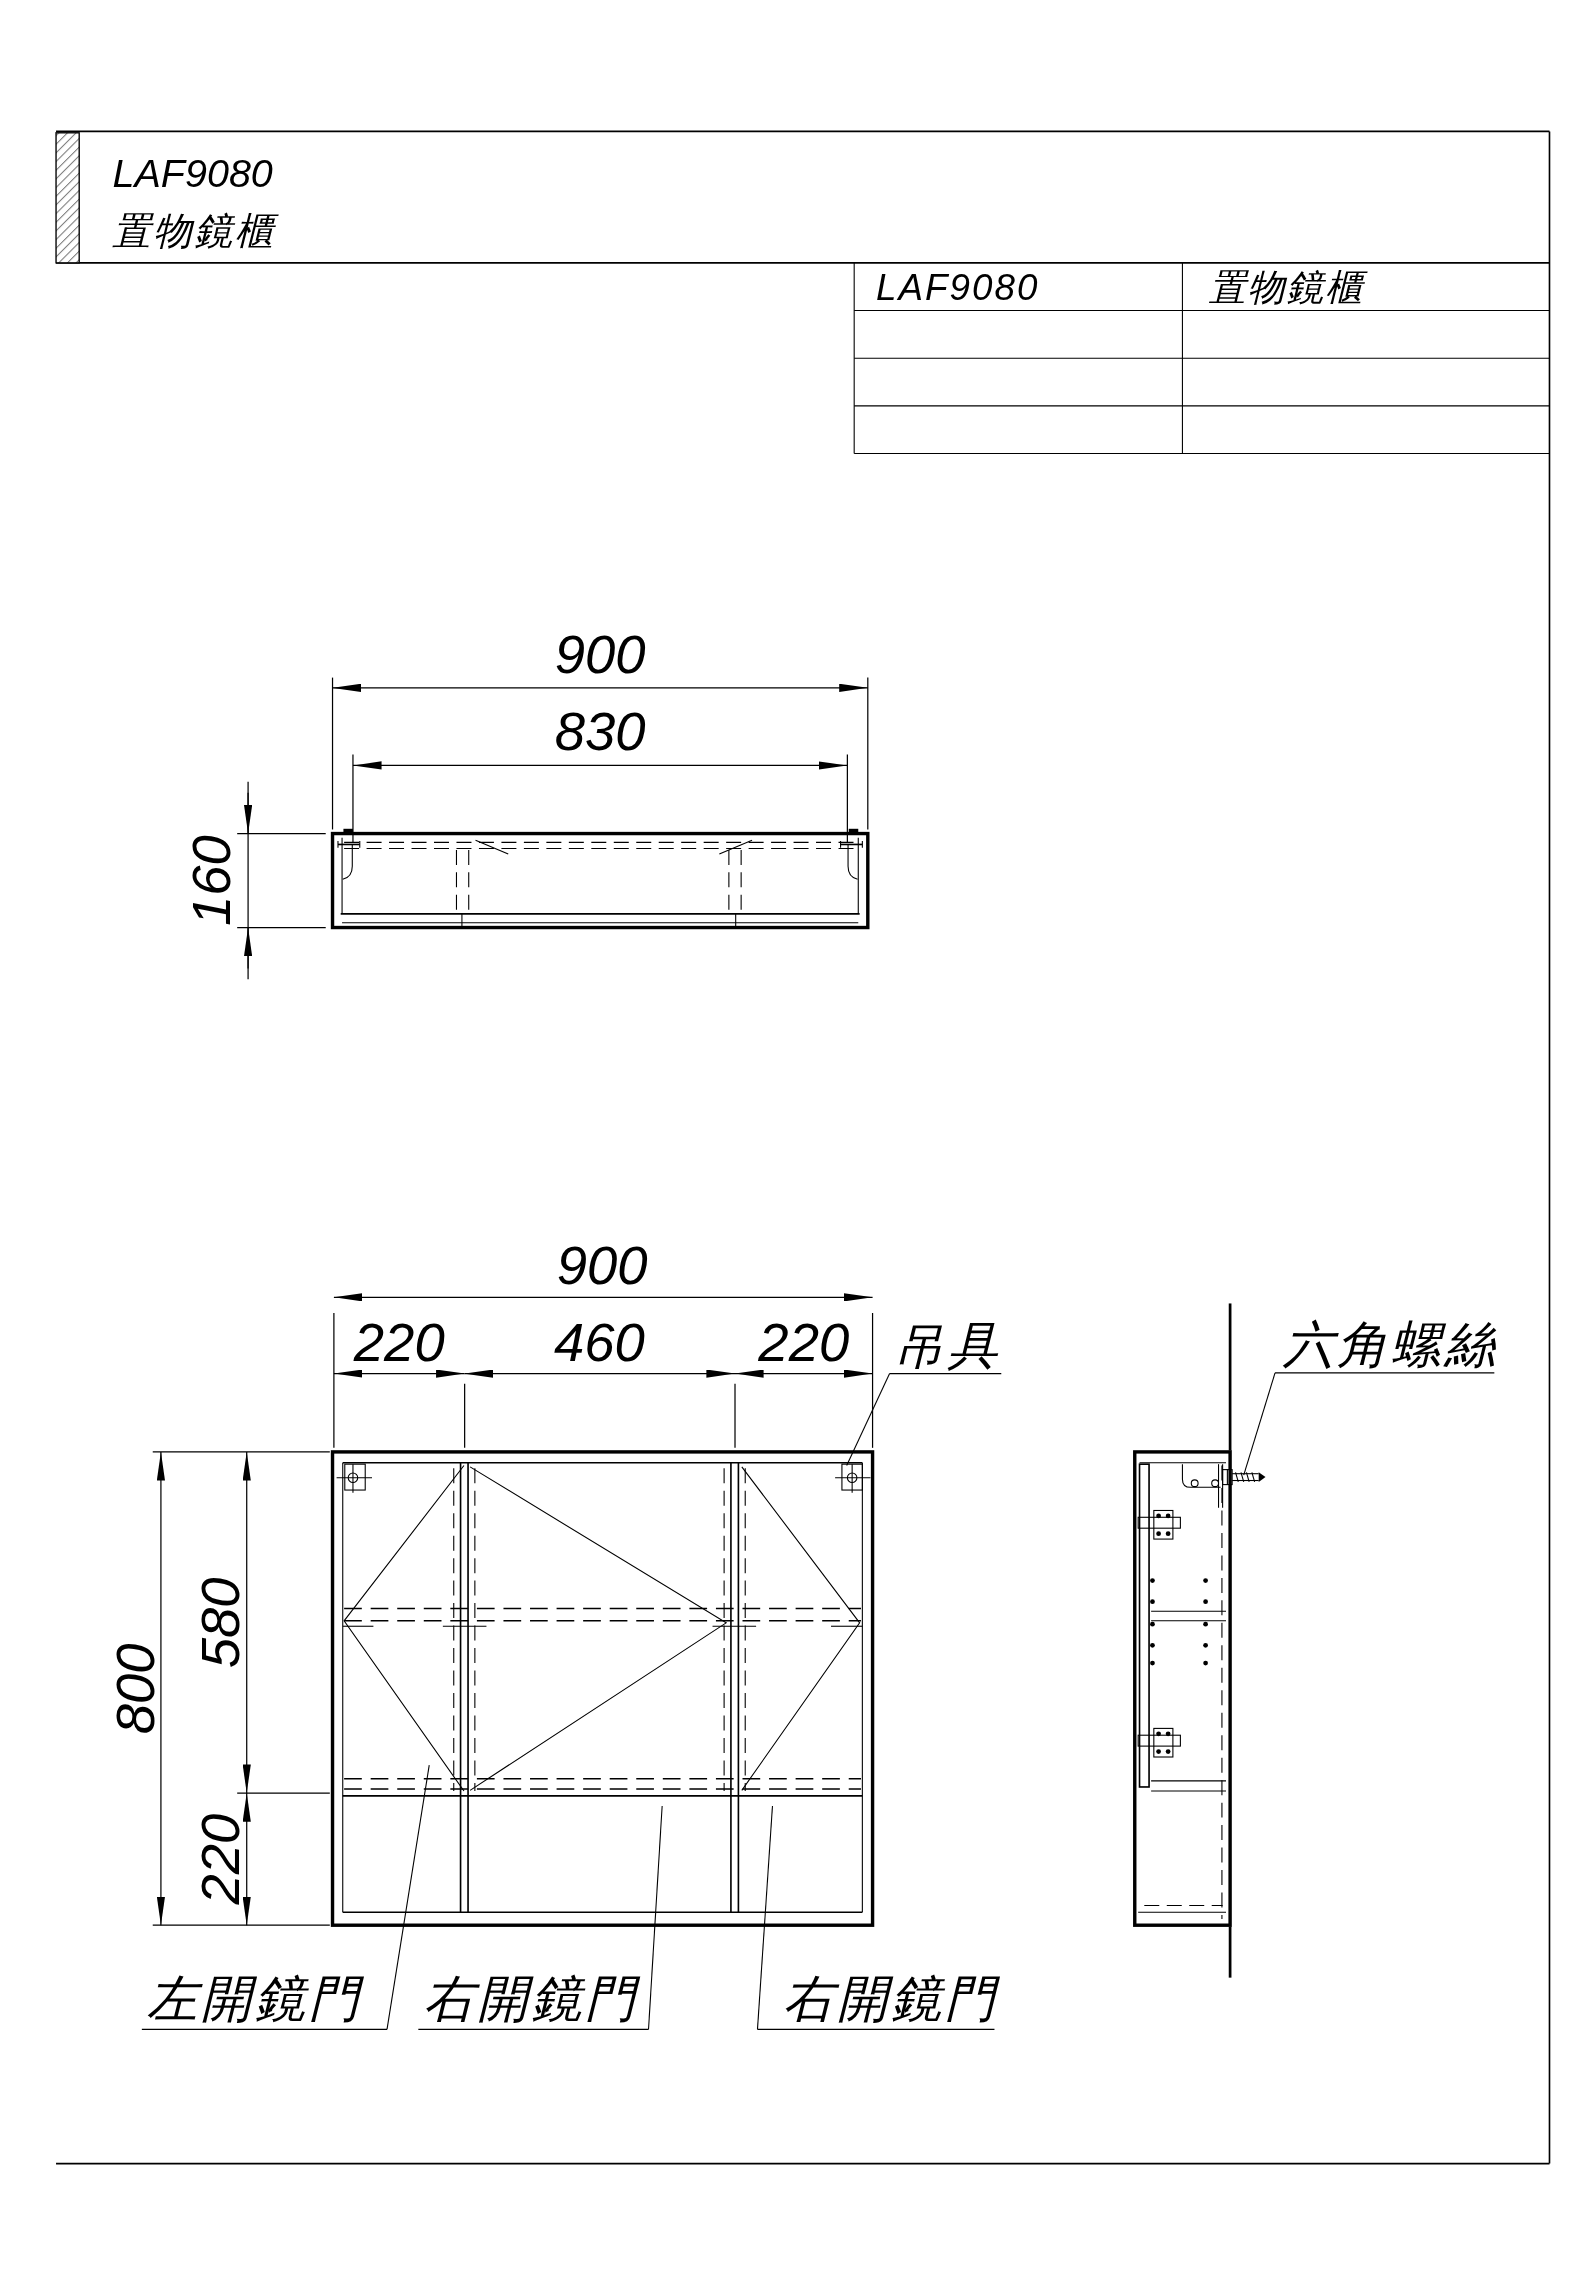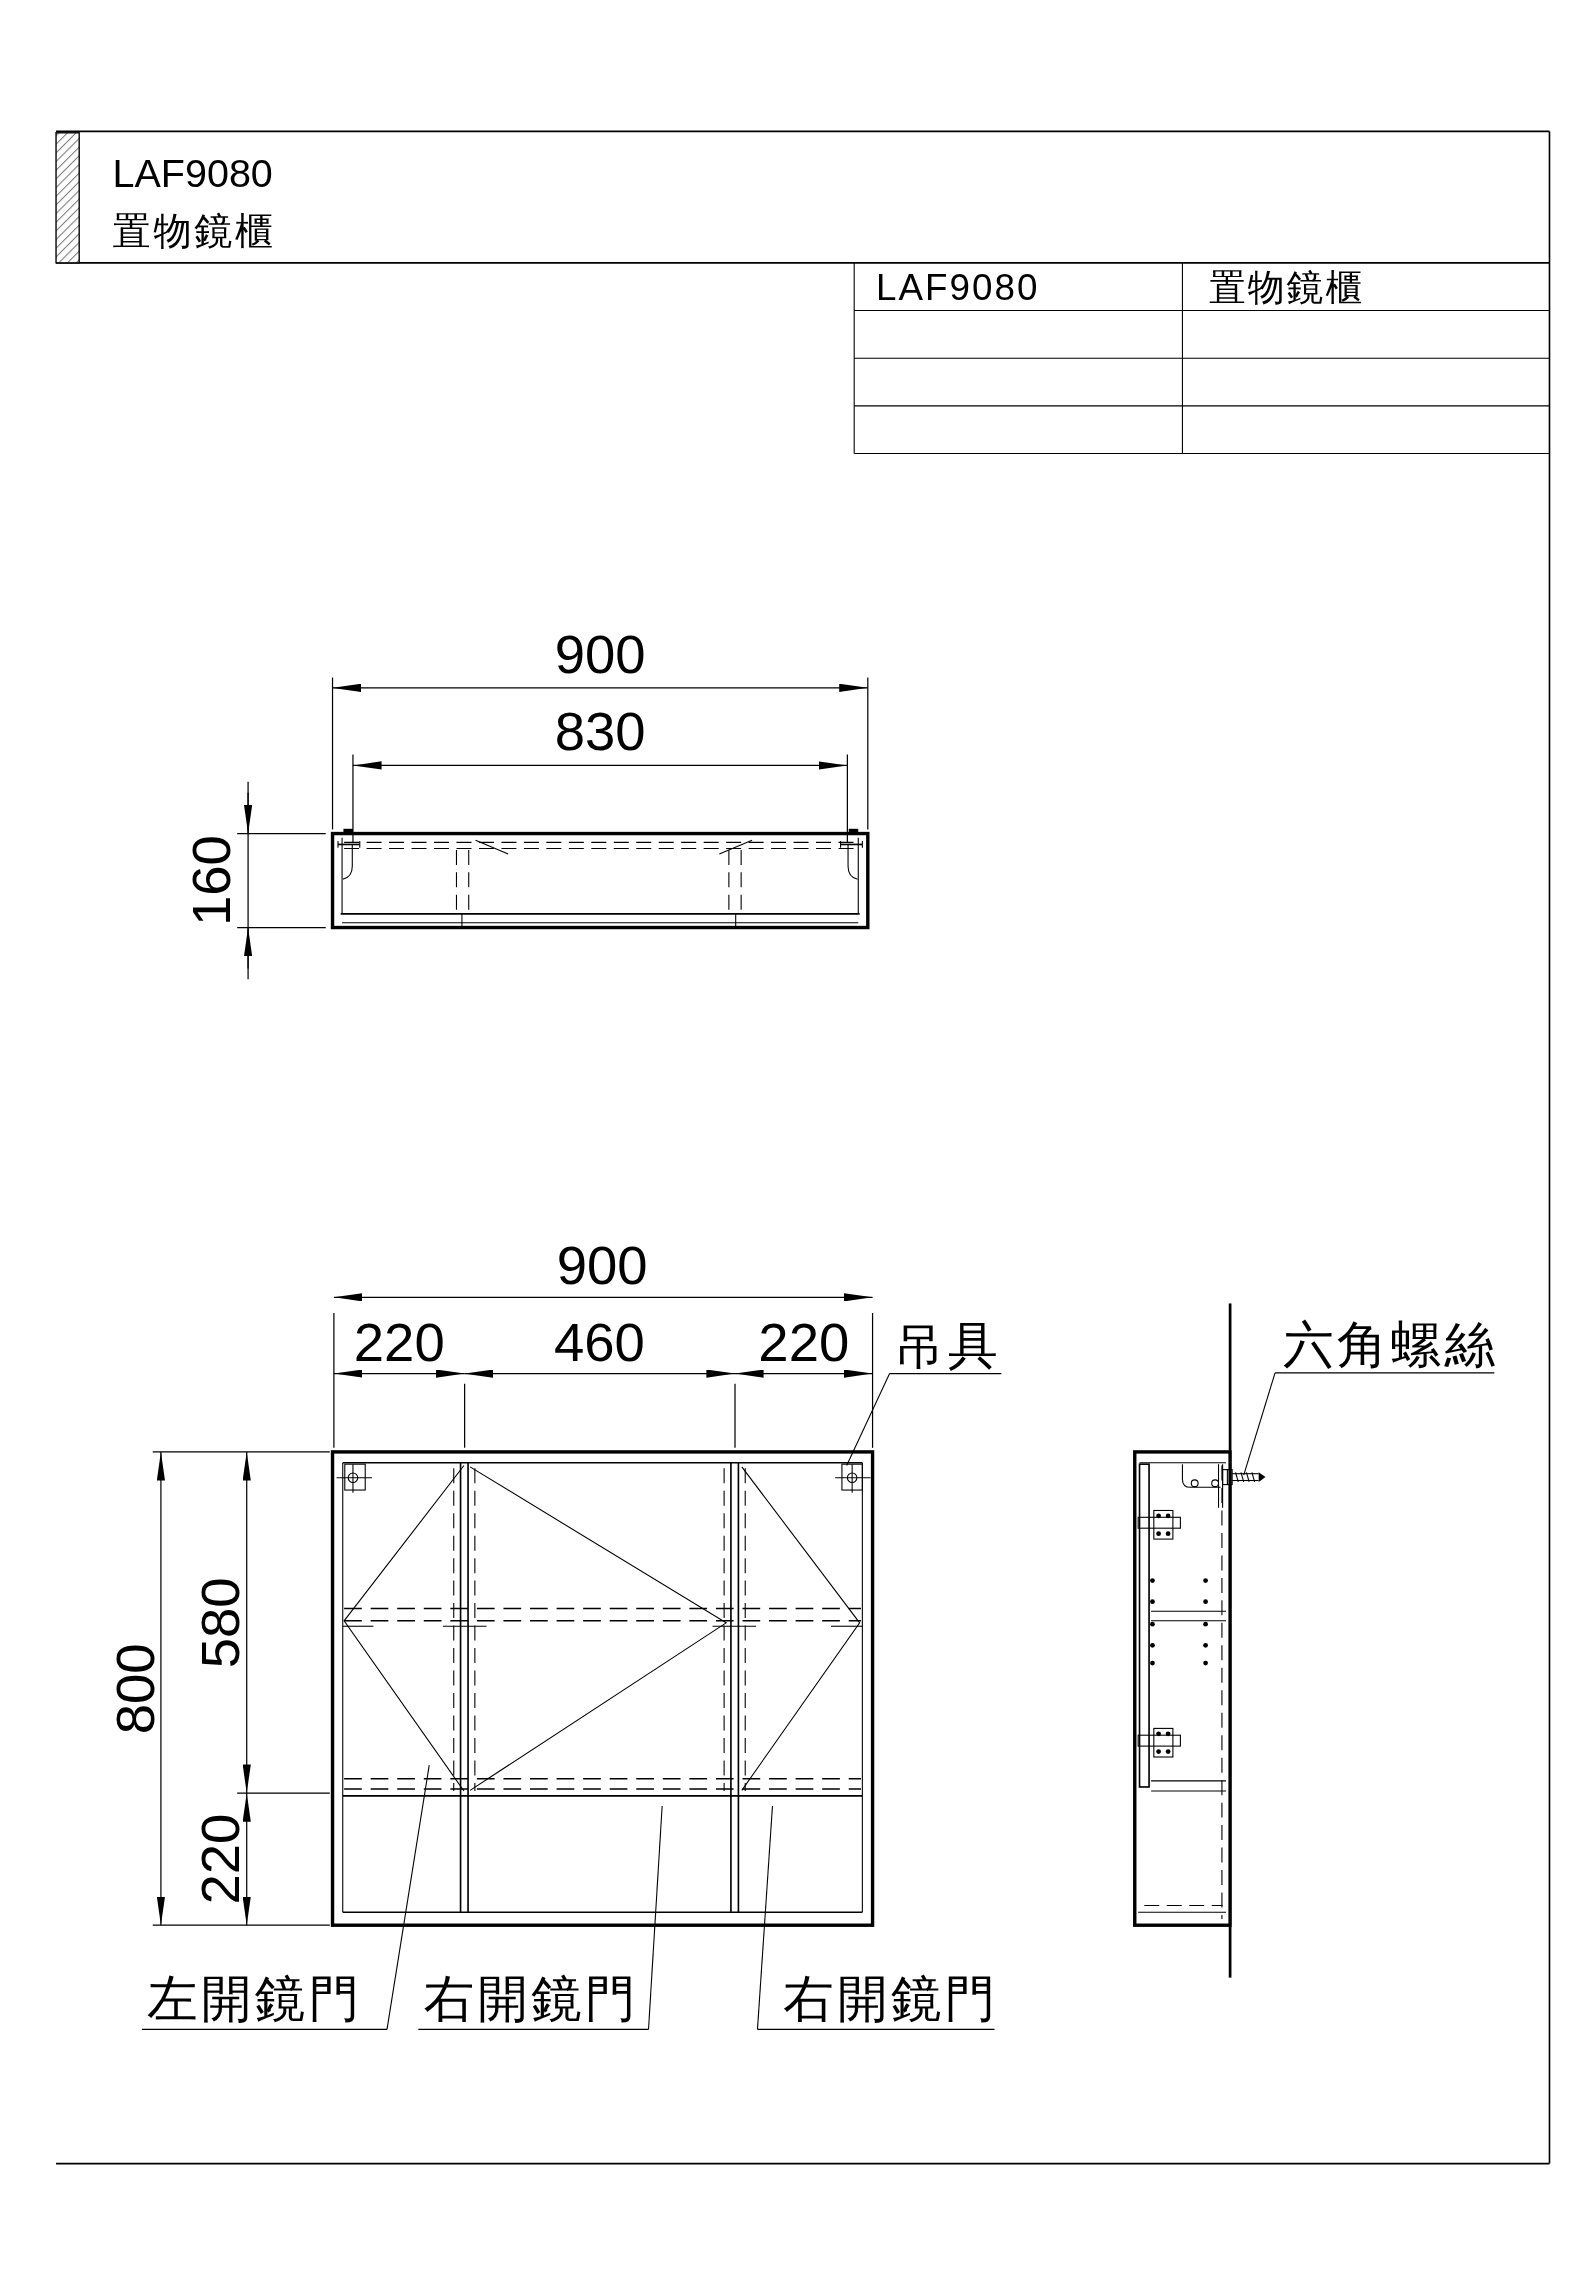--- a/index.html
+++ b/index.html
@@ -6,20 +6,21 @@
     margin: 0;
     padding: 0;
     background: #ffffff;
   }
   .page {
     position: relative;
     width: 1596px;
     height: 2295px;
     background: #ffffff;
     font-family: "Liberation Sans", sans-serif;
+    font-style: italic;
   }
   svg { display: block; }
   text {
     font-family: "Liberation Sans", sans-serif;
     fill: #000000;
   }
   .dim-num { font-size: 80px; }
   .cjk-label { font-size: 74px; letter-spacing: 5px; }
   .title-model { font-size: 58px; }
   .title-name { font-size: 56px; letter-spacing: 4px; }

